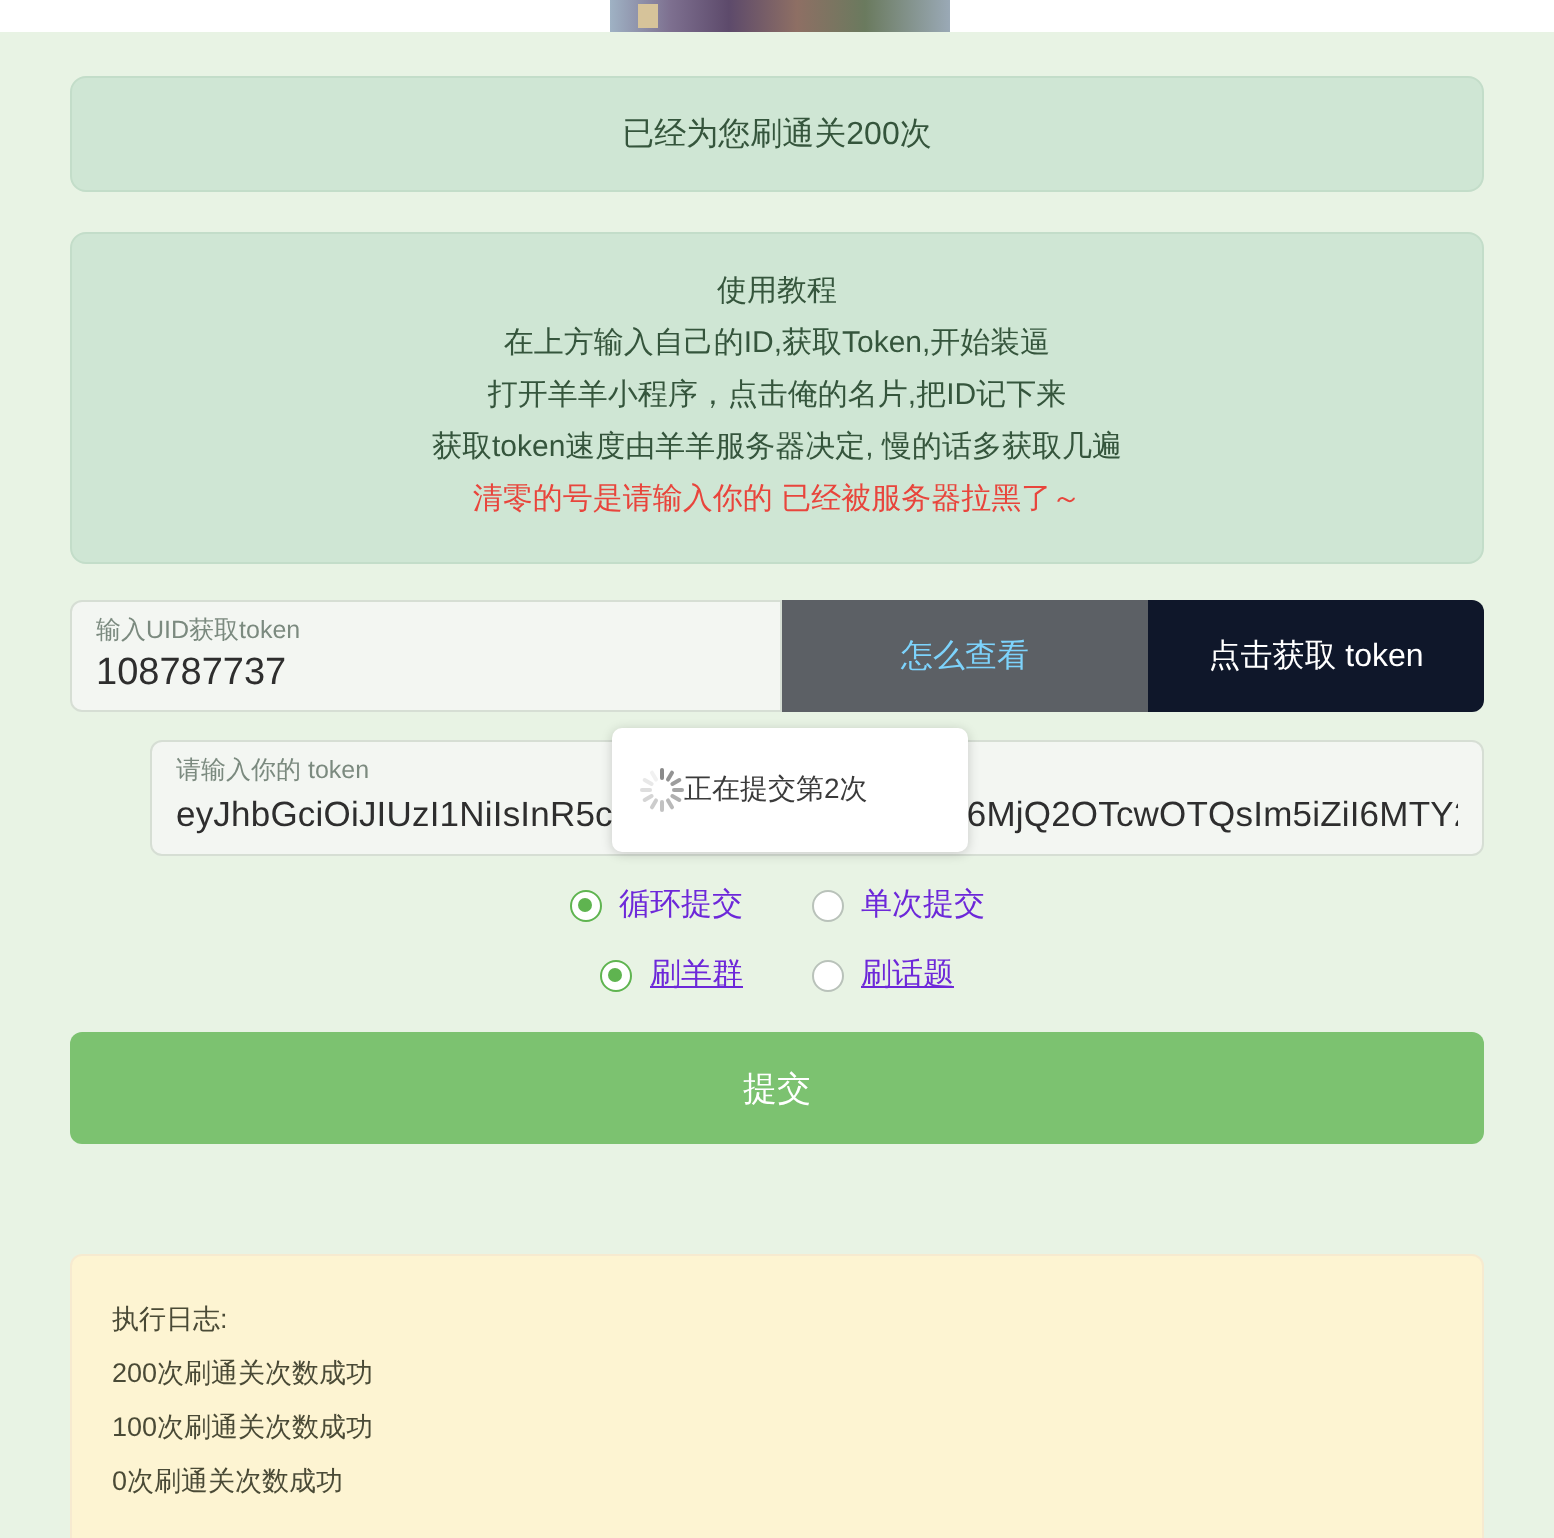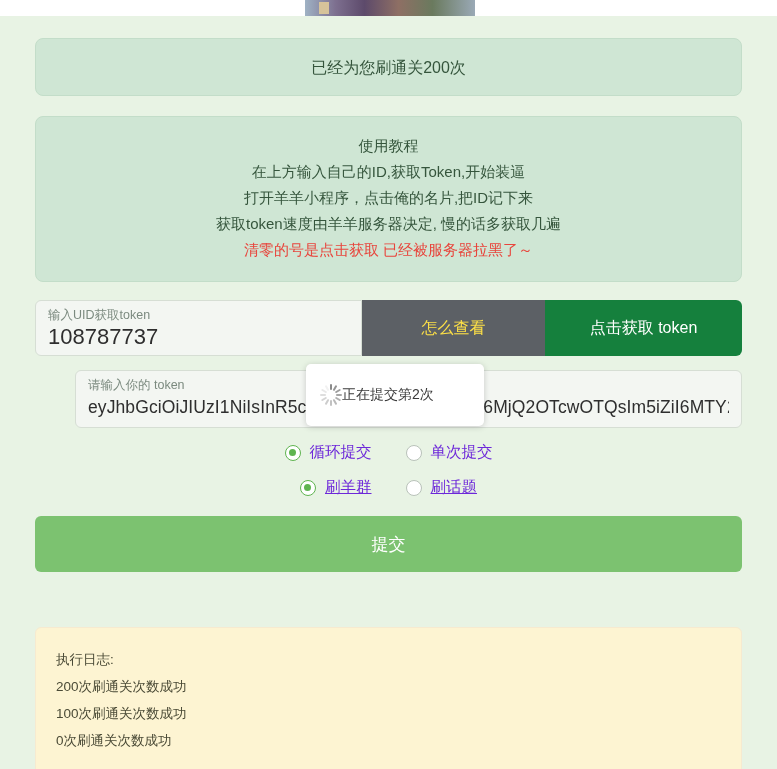--- a/index.html
+++ b/index.html
@@ -100,39 +100,39 @@
     padding: 6px 12px 0 12px;
     position: relative;
     overflow: hidden;
   }
   .field .flabel {
     font-size: 12.5px;
     color: #7b8a7f;
     line-height: 17px;
   }
   .field .fvalue {
-    font-size: 22px;
+    font-size: 19px;
     color: #2e2e2e;
     line-height: 26px;
     white-space: nowrap;
     overflow: hidden;
   }
   .btn-dark {
     width: 183px;
     background: #5c6065;
-    color: #fde047;
+    color: #7dd3fc;
     font-size: 16px;
     display: flex;
     align-items: center;
     justify-content: center;
     box-sizing: border-box;
   }
   .btn-green {
-    width: 197px;
-    background: #15803d;
+    width: 168px;
+    background: #0f172a;
     color: #ffffff;
     font-size: 16px;
     border-radius: 0 6px 6px 0;
     display: flex;
     align-items: center;
     justify-content: center;
     box-sizing: border-box;
   }
 
   .token-row {
@@ -263,21 +263,21 @@
     <div class="panel counter-panel">
       <span>已经为您刷通关200次</span>
     </div>
 
     <div class="panel tutorial-panel">
       <div>使用教程</div>
       <div>在上方输入自己的ID,获取Token,开始装逼</div>
       <div>打开羊羊小程序，点击俺的名片,把ID记下来</div>
       <div>获取token速度由羊羊服务器决定, 慢的话多获取几遍</div>
       <div>
-        <span class="warn">清零的号是</span><span class="warn">点击获取 已经被服务器拉黑了～</span>
+        <span class="warn">清零的号是</span><span class="warn">请输入你的 已经被服务器拉黑了～</span>
       </div>
     </div>
 
     <div class="row">
       <div class="field">
         <div class="flabel">输入UID获取token</div>
         <div class="fvalue">108787737</div>
       </div>
       <div class="btn-dark">
         <span>怎么查看</span>

